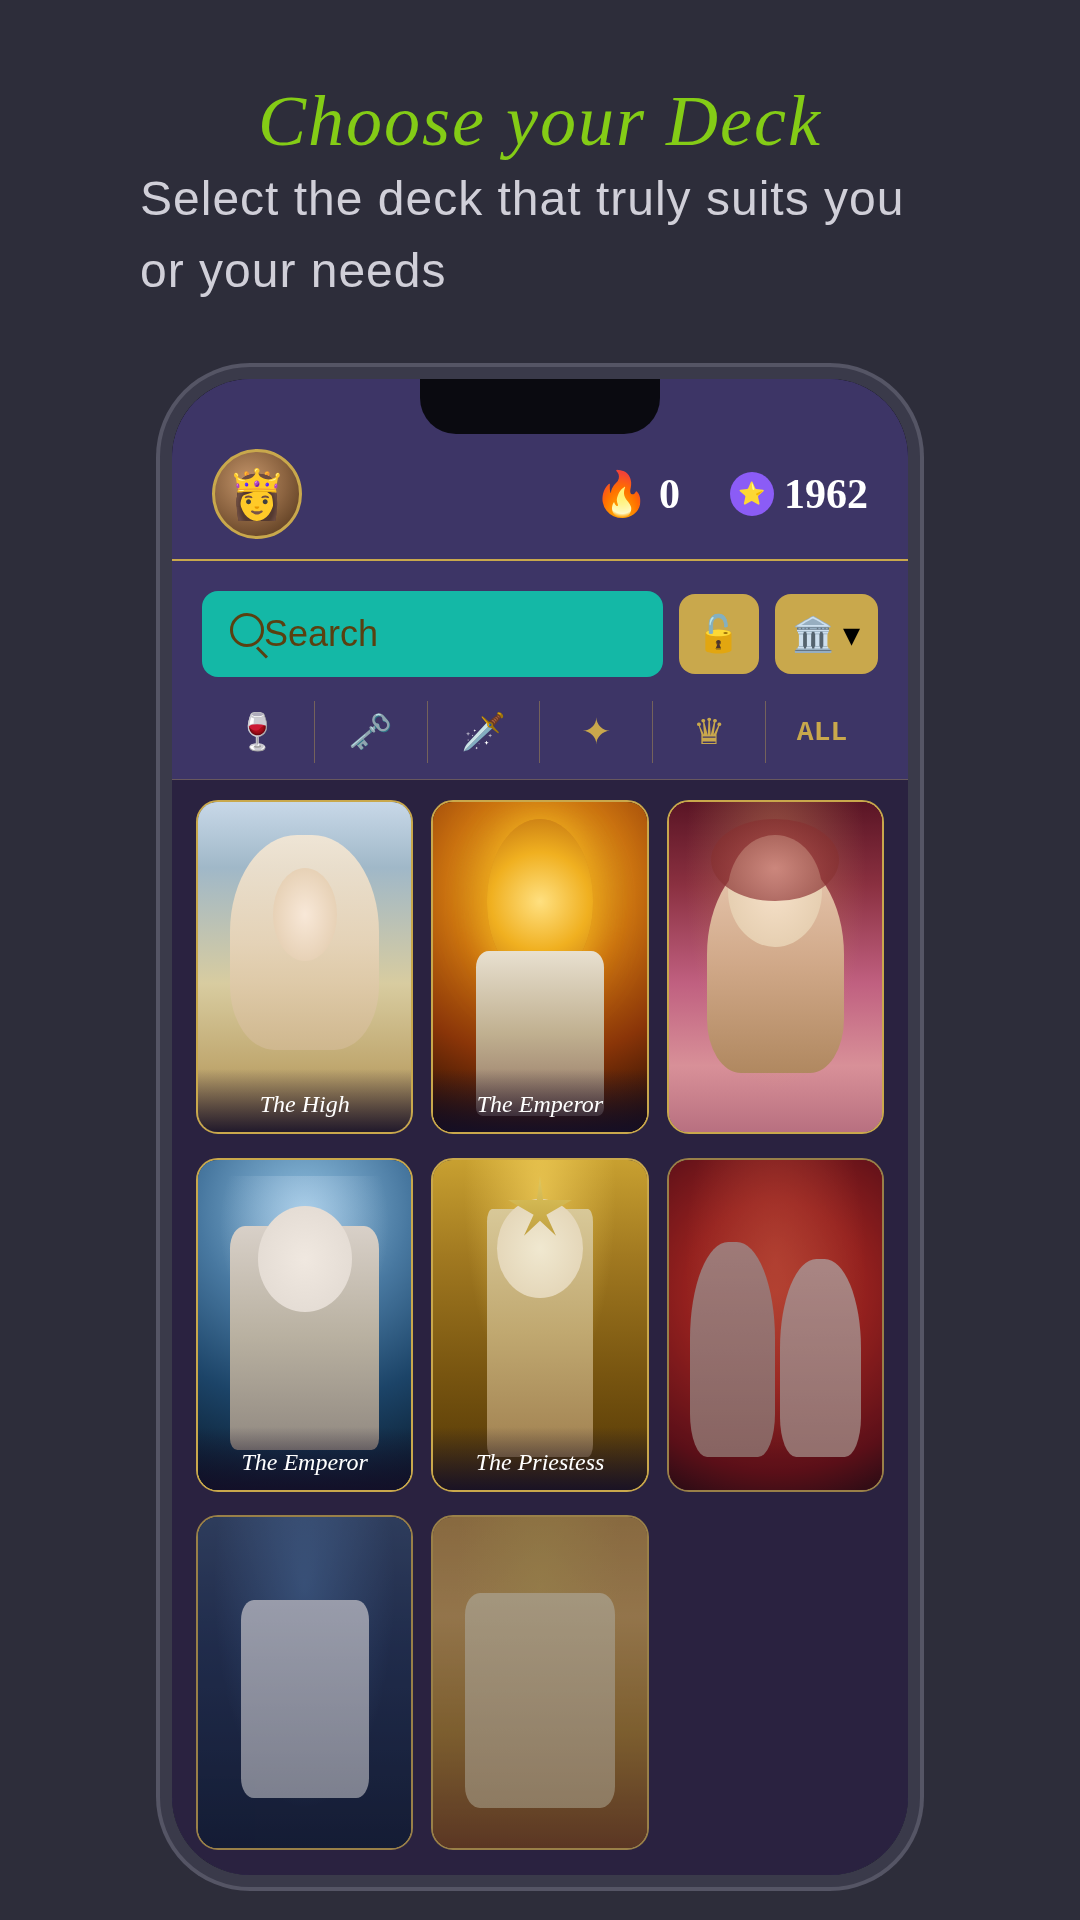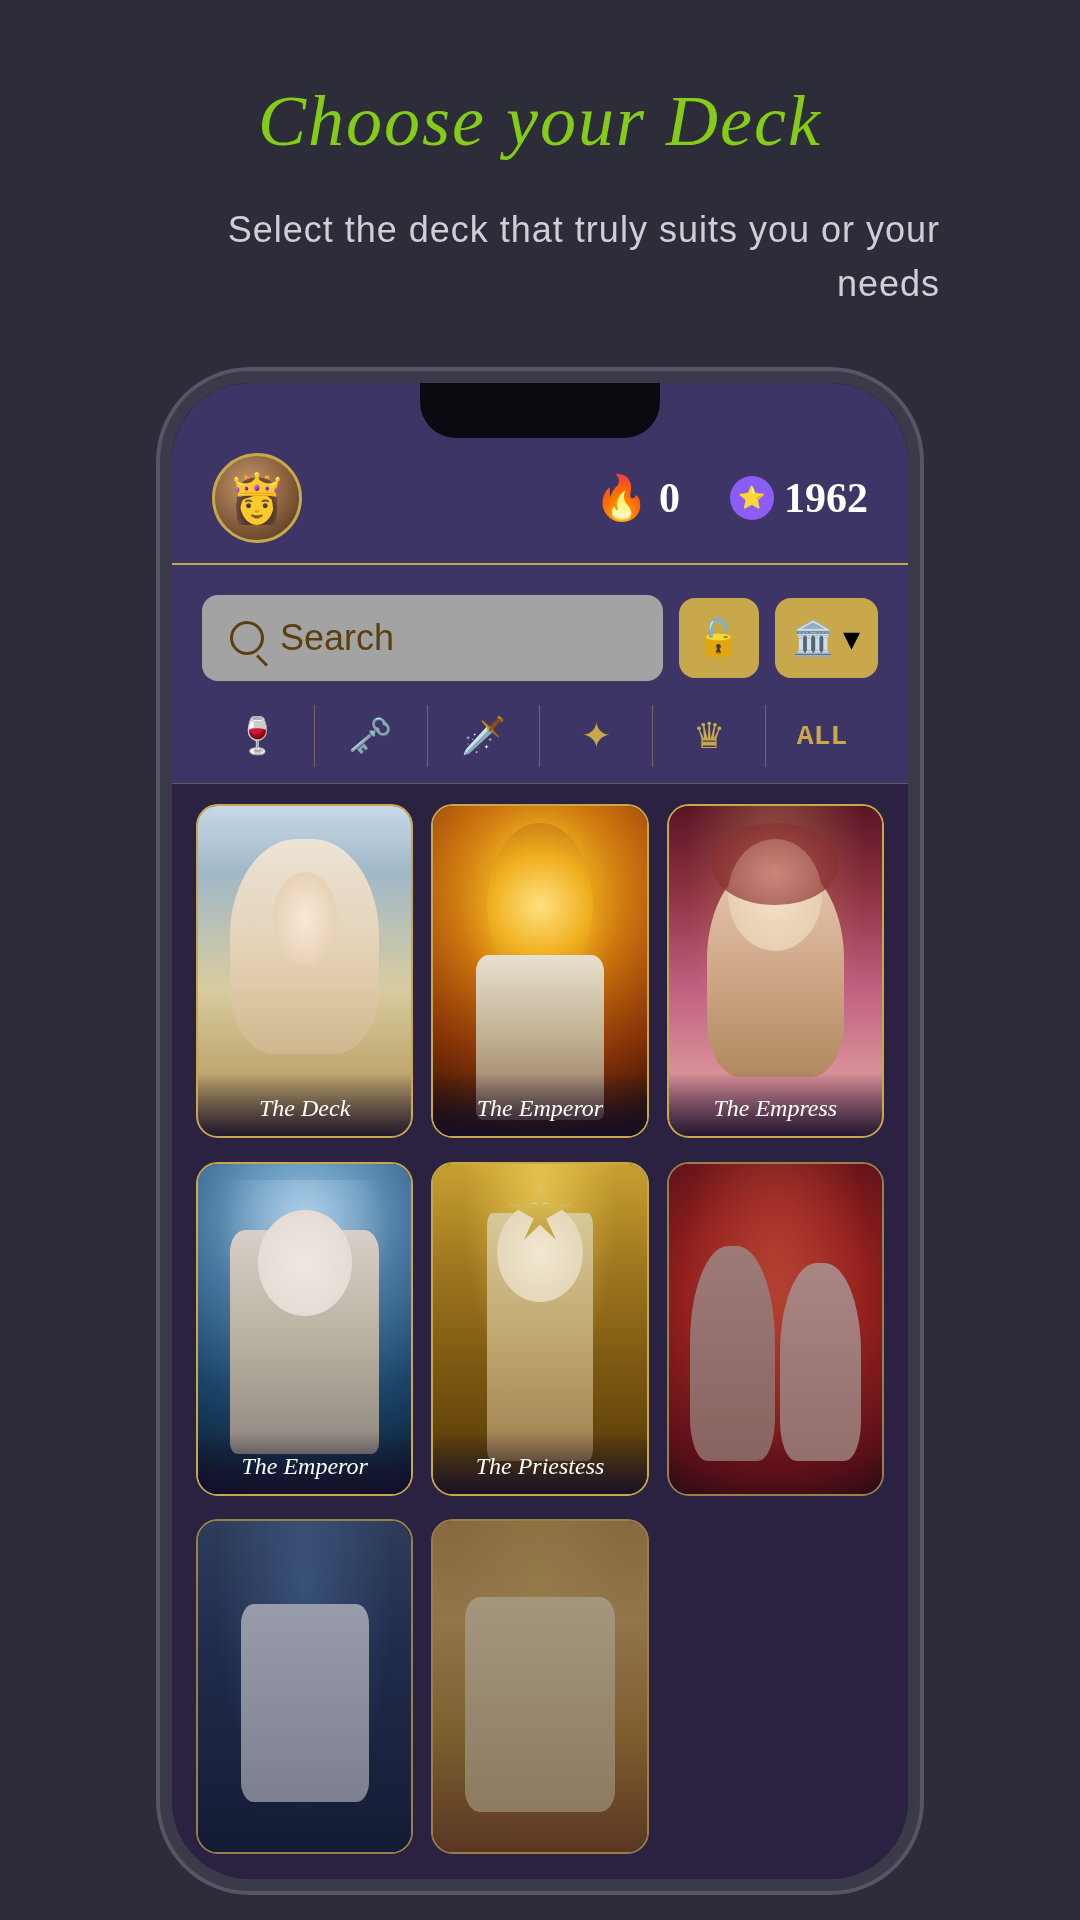--- a/index.html
+++ b/index.html
@@ -20,24 +20,23 @@
       font-size: 72px;
       color: #84cc16;
       font-family: 'Palatino Linotype', cursive, serif;
       font-style: italic;
       font-weight: 400;
       text-align: center;
       letter-spacing: 2px;
     }
 
     .page-subtitle {
-      margin-top: 40px;
-      font-size: 36px;
+      font-size: 48px;
       color: #d0cfd8;
-      text-align: right;
+      text-align: left;
       line-height: 1.5;
       font-family: Arial, sans-serif;
       font-weight: 300;
       letter-spacing: 1px;
       max-width: 800px;
     }
 
     
     .phone-frame {
       margin-top: 60px;
@@ -136,26 +135,24 @@
     }
 
     .search-row {
       display: flex;
       gap: 16px;
       align-items: center;
     }
 
     .search-box {
       flex: 1;
-      background: #a3a3a3;
+      background: #14b8a6;
       border-radius: 16px;
       padding: 22px 28px;
       display: flex;
-      align-items: center;
-      gap: 16px;
     }
 
     .search-icon-circle {
       width: 34px;
       height: 34px;
       border: 3px solid #5a4010;
       border-radius: 50%;
       position: relative;
       flex-shrink: 0;
     }
@@ -404,42 +401,41 @@
     </div>
 
     <div class="cards-grid">
 
       <div class="card card-fool">
         <div class="card-image">
           <div style="position:absolute;inset:0;background:linear-gradient(180deg,#c8d8e8 0%,#a0b8c8 20%,#d8cca0 55%,#c0a870 80%,#a08050 100%)"></div>
           <div style="position:absolute;bottom:25%;left:15%;width:70%;height:65%;background:linear-gradient(to bottom,#f5e8d5,#e8d4b8,#d0b890);border-radius:45% 45% 30% 30%;opacity:0.9"></div>
           <div style="position:absolute;bottom:52%;left:35%;width:30%;height:28%;background:radial-gradient(ellipse,#f8e8d8,#e0c8a8);border-radius:50%;"></div>
         </div>
-        <div class="card-label">The Deck</div>
+        <div class="card-label">The High</div>
       </div>
 
       <div class="card card-magician">
         <div class="card-image">
           <div style="position:absolute;inset:0;background:radial-gradient(circle at 50% 25%,#f0c030 0%,#c87010 35%,#8a3508 65%,#1a0803 100%)"></div>
           <div style="position:absolute;top:5%;left:25%;width:50%;height:50%;background:radial-gradient(circle,#ffe080,#f0b020,#c07010);border-radius:50%;box-shadow:0 0 30px #f0b020,0 0 60px #e09010;"></div>
           <div style="position:absolute;bottom:5%;left:20%;width:60%;height:50%;background:linear-gradient(to bottom,#e8e0d0,#c0b090,#907060);border-radius:10% 10% 5% 5%"></div>
         </div>
         <div class="card-label">The Emperor</div>
       </div>
 
 
       <div class="card card-empress">
         <div class="card-image">
           <div style="position:absolute;inset:0;background:linear-gradient(180deg,#5a1525 0%,#8a3040 25%,#c06080 55%,#d89098 80%,#b87080 100%)"></div>
           <div style="position:absolute;inset:0;background:radial-gradient(ellipse at 50% 20%,rgba(220,160,100,0.4),transparent 60%)"></div>
           <div style="position:absolute;bottom:18%;left:18%;width:64%;height:65%;background:linear-gradient(to bottom,#e8c8b0,#d0a888,#b08860);border-radius:45% 45% 25% 25%;"></div>
           <div style="position:absolute;bottom:56%;left:28%;width:44%;height:34%;background:radial-gradient(ellipse,#f5e0c8,#e0c8a8);border-radius:50%;"></div>
           <div style="position:absolute;top:5%;left:20%;width:60%;height:25%;background:radial-gradient(ellipse at 50% 60%,rgba(180,80,80,0.6),rgba(120,40,40,0.8));border-radius:50%;"></div>
         </div>
-        <div class="card-label">The Empress</div>
       </div>
 
       <div class="card card-emperor">
         <div class="card-image">
           <div style="position:absolute;inset:0;background:radial-gradient(circle at 50% 15%,#90c0e0 0%,#4878a0 35%,#1c4468 65%,#081828 100%)"></div>
           <div style="position:absolute;top:5%;left:10%;width:80%;height:50%;background:radial-gradient(ellipse at 50% 30%,rgba(200,220,240,0.5),transparent 70%)"></div>
           <div style="position:absolute;bottom:12%;left:15%;width:70%;height:68%;background:linear-gradient(to bottom,#d8d0c8,#b8b0a0,#908880);border-radius:10% 10% 5% 5%;"></div>
           <div style="position:absolute;bottom:54%;left:28%;width:44%;height:32%;background:radial-gradient(ellipse,#f0e8e0,#e0d8d0);border-radius:50%;"></div>
         </div>
         <div class="card-label">The Emperor</div>

